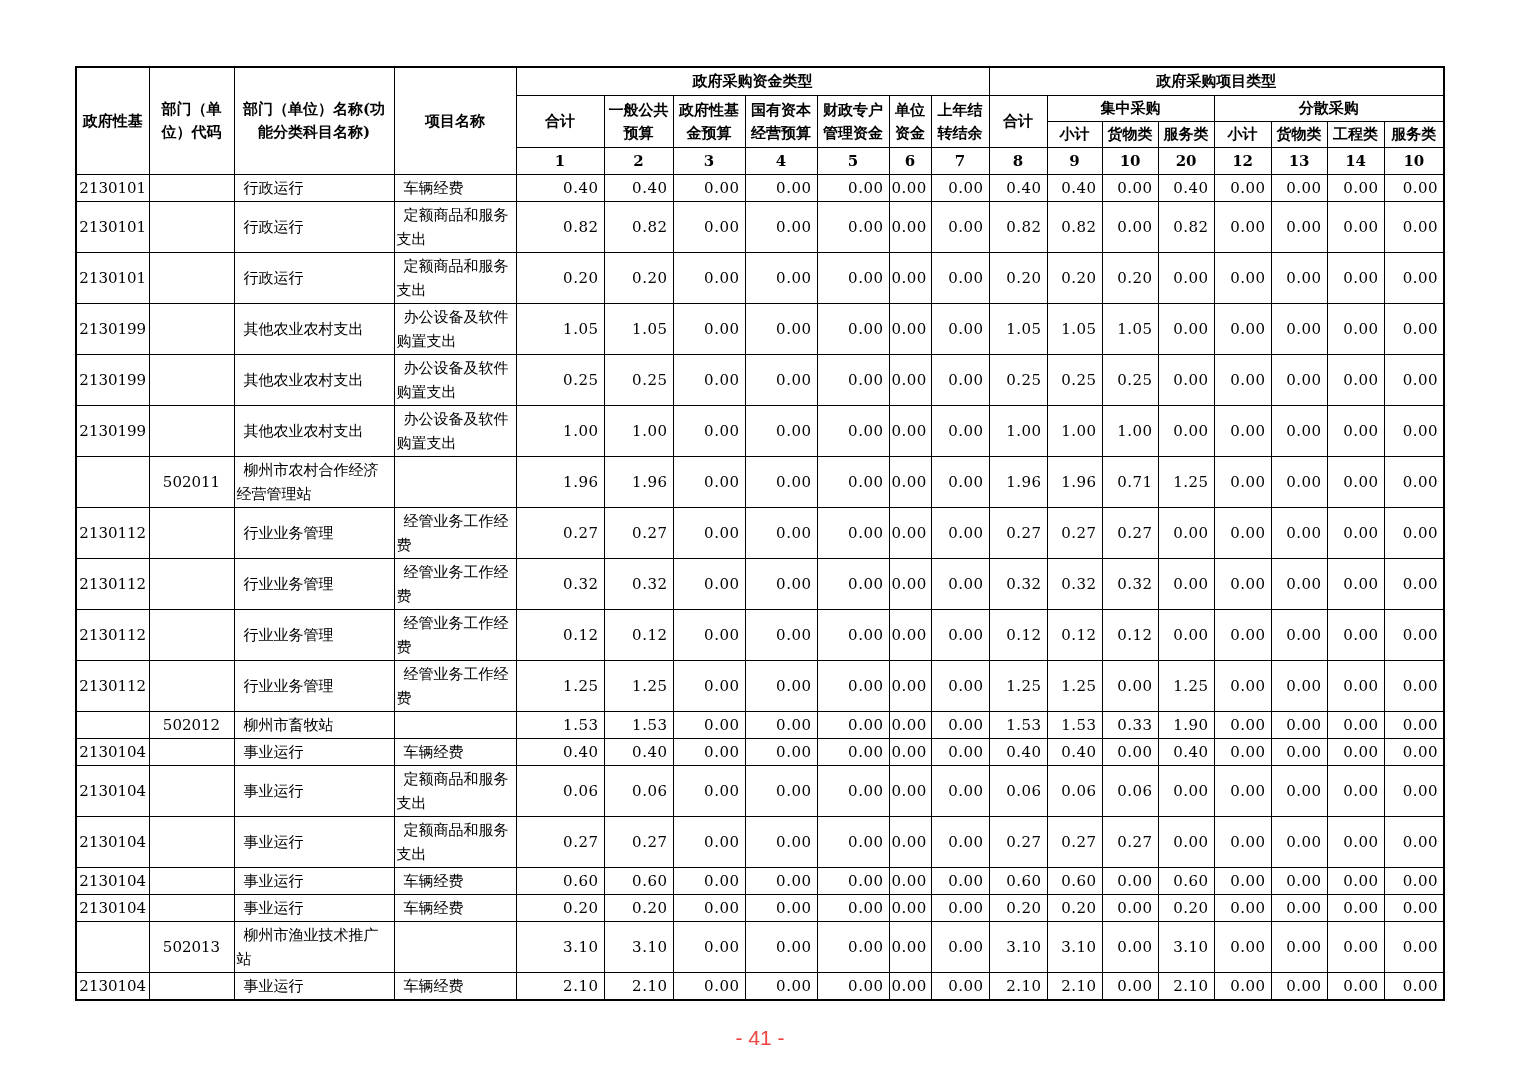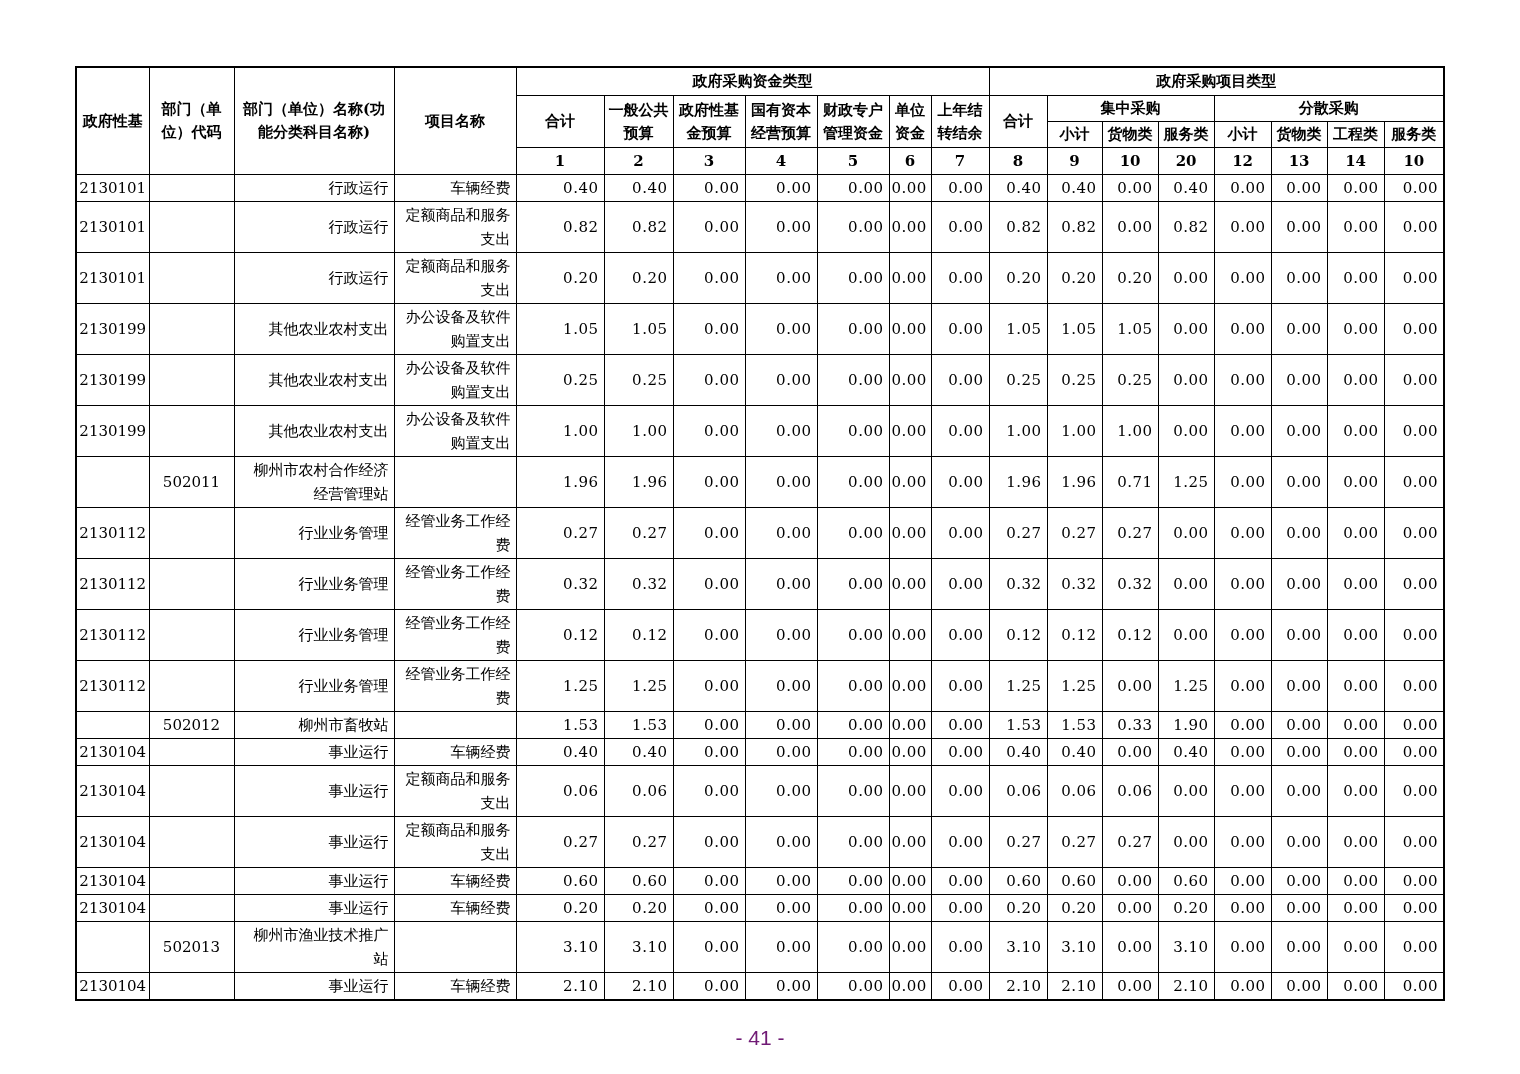--- a/index.html
+++ b/index.html
@@ -22,24 +22,24 @@
     font-weight:bold; font-size:15px; text-align:center;
     white-space:pre-line; line-height:23px; padding:1px 1px;
   }
   tr.h-top th.group { height:25px; }
   tr.h-num th { height:24px; }
   .budget td {
     font-size:15px; line-height:24px; height:24px; padding:1px 2px;
   }
   td.num { text-align:right; padding-right:5px; letter-spacing:0.5px; }
   td.code { text-align:center; }
-  td.name { text-align:right; padding-left:2px; padding-right:5px; text-indent:7px; word-break:break-all; }
+  td.name { text-align:left; padding-left:2px; padding-right:5px; text-indent:7px; word-break:break-all; }
   .page-number {
     position:absolute; top:1026px; left:0; width:1520px; text-align:center;
-    font-family:"Liberation Sans","DejaVu Sans",sans-serif; font-size:21px; color:#701a75;
+    font-family:"Liberation Sans","DejaVu Sans",sans-serif; font-size:21px; color:#ef4444;
   }
 </style>
 </head>
 <body>
 
 <table class="budget">
   <colgroup>
     <col style="width:73px">
       <col style="width:85px">
       <col style="width:160px">

